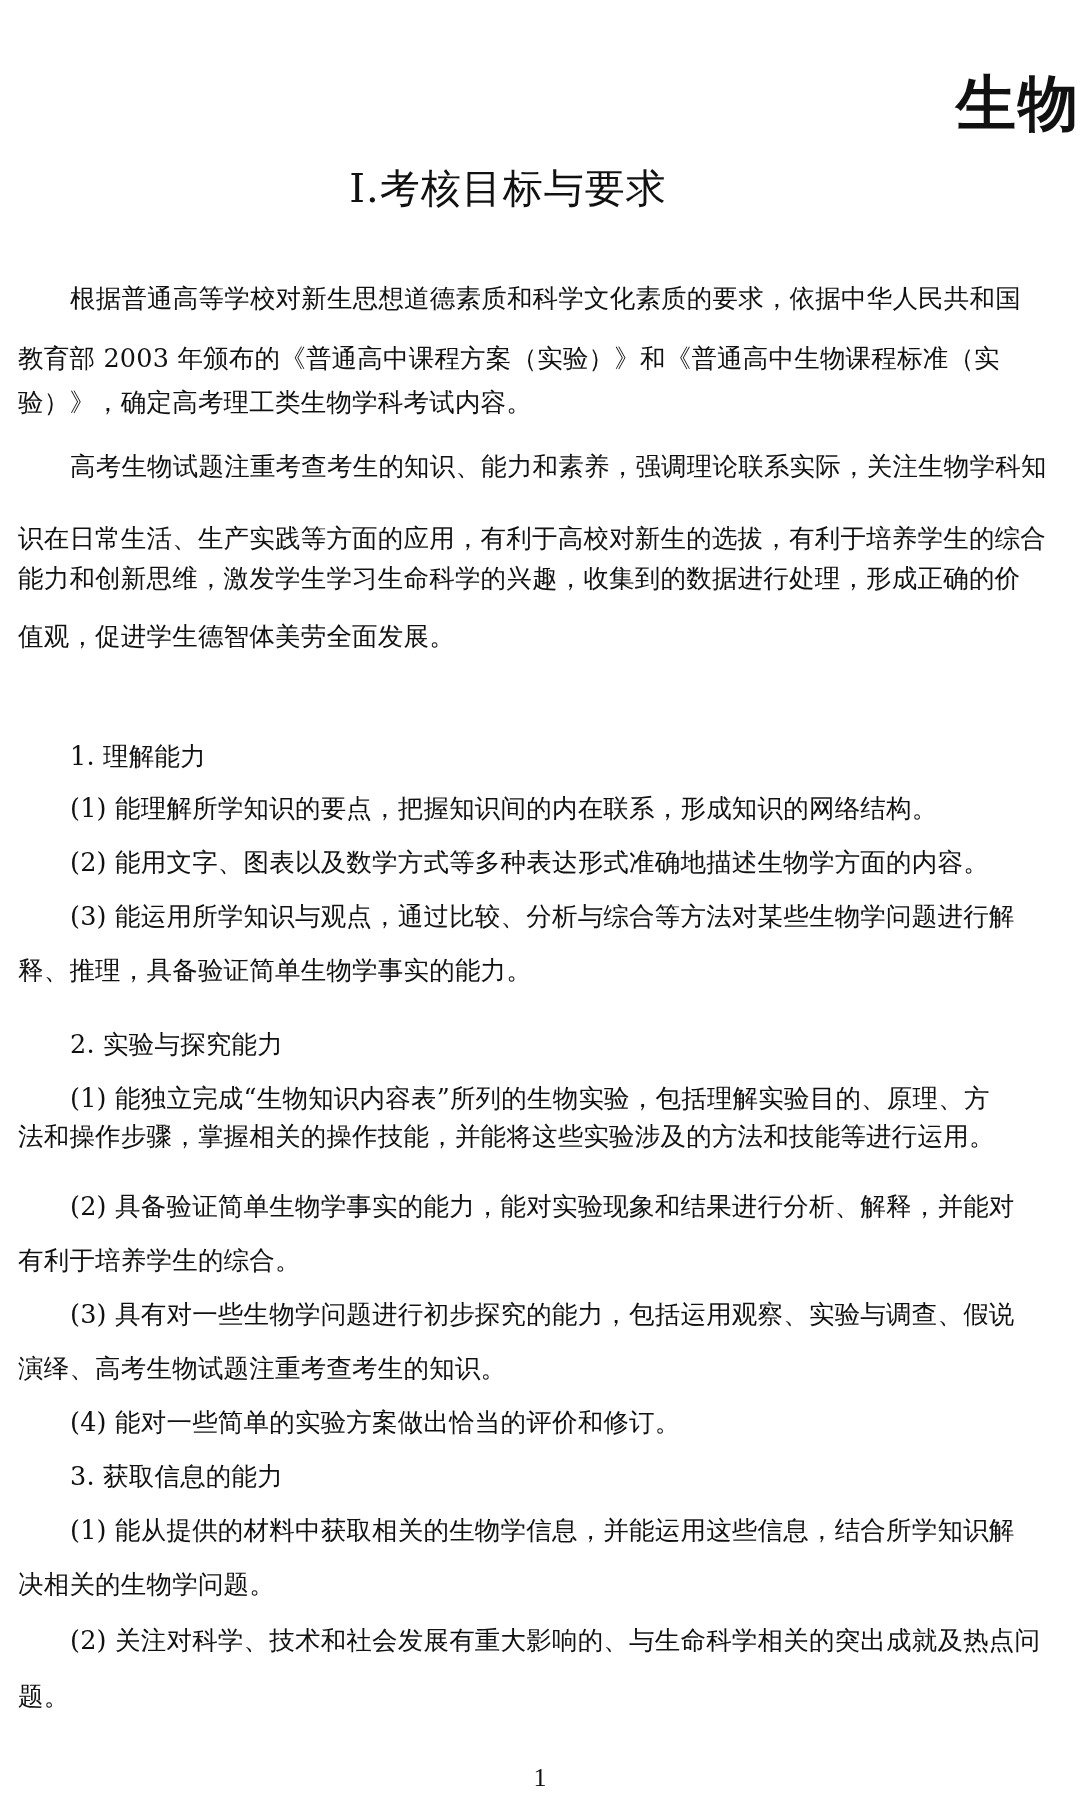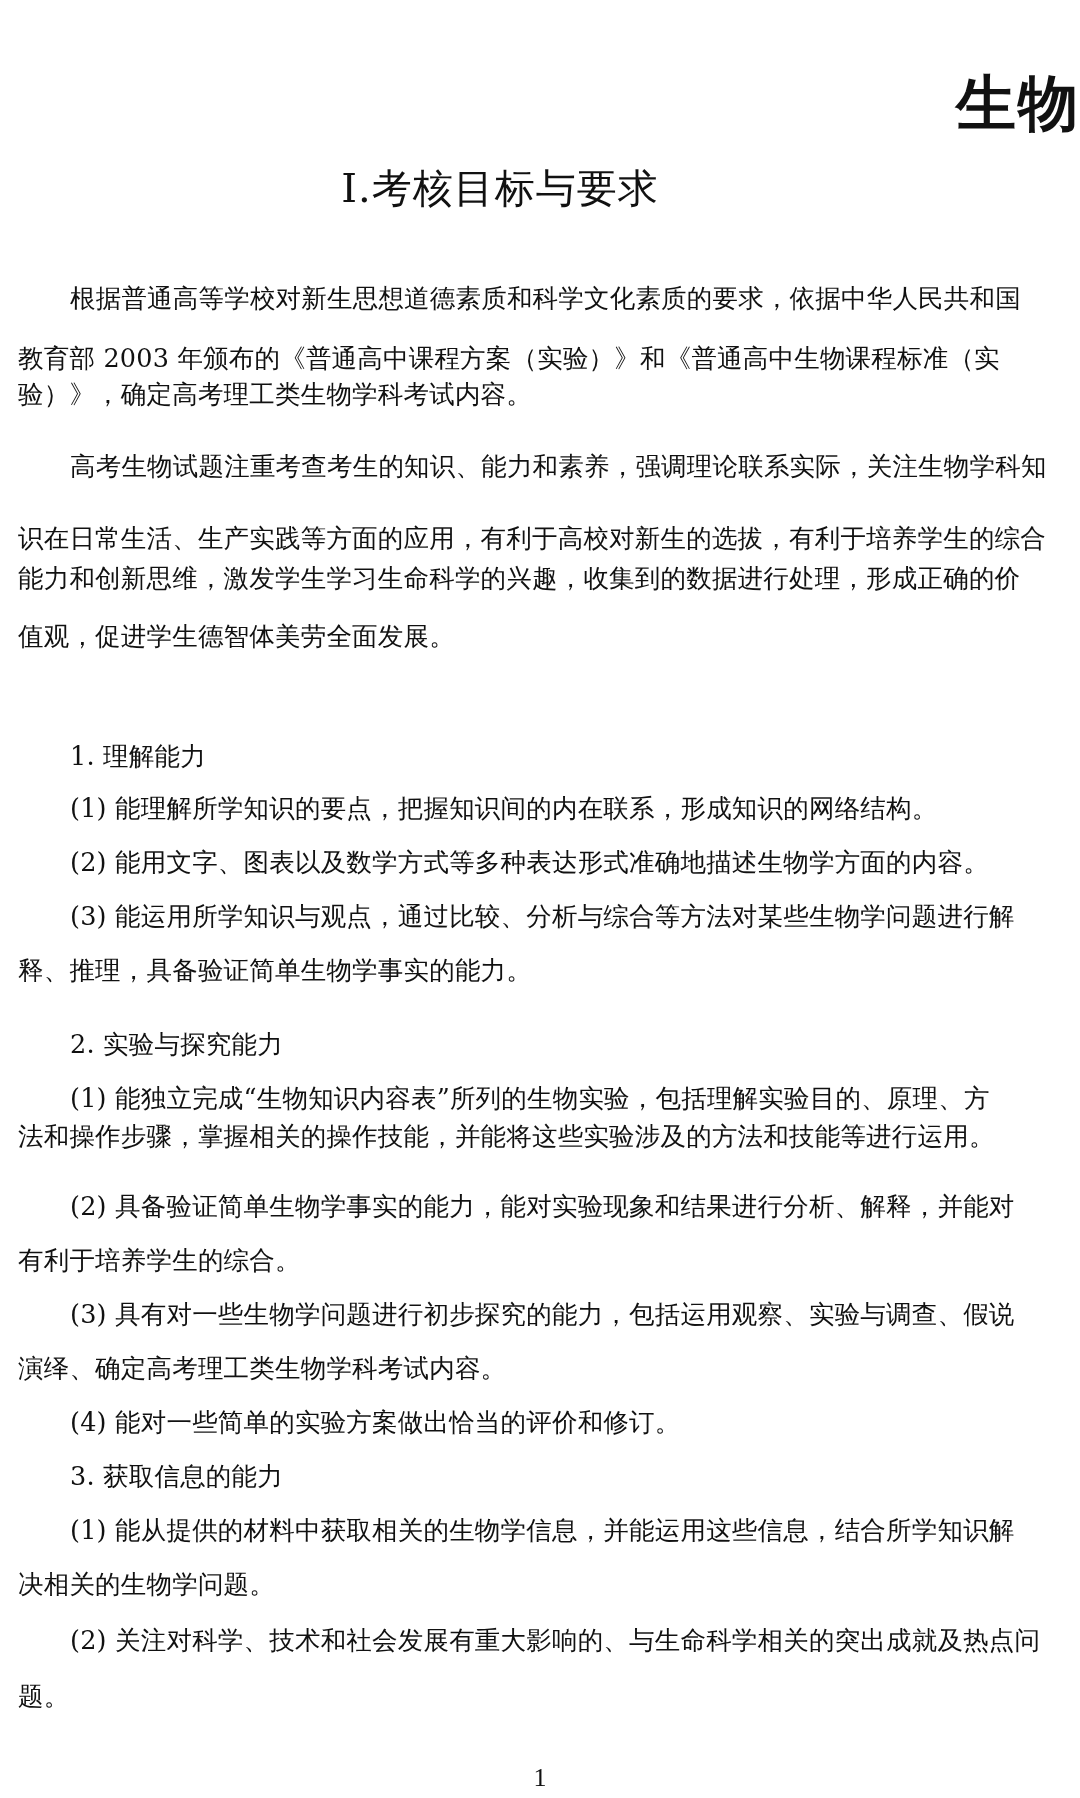--- a/index.html
+++ b/index.html
@@ -5,21 +5,21 @@
   html, body { margin: 0; padding: 0; background: #ffffff; }
   body {
     width: 1080px; height: 1798px; position: relative; overflow: hidden;
     font-family: "DejaVu Serif", "Liberation Serif", serif; color: #111111;
   }
   .page-title {
     position: absolute; top: 18px; left: 0; width: 1080px; text-align: right;
     font-size: 60px; font-weight: bold; letter-spacing: 2px; line-height: 80px; margin-top: 45px;
   }
   .section-title {
-    position: absolute; top: 160px; left: 8px; width: 984px; text-align: center;
+    position: absolute; top: 160px; left: 16px; width: 984px; text-align: center;
     font-size: 40px; line-height: 56px; letter-spacing: 1px;
   }
   .line {
     position: absolute; left: 18px; width: 1050px; white-space: nowrap;
     font-size: 25.5px; line-height: 36px; letter-spacing: 0.2px;
   }
   .line.indent { left: 70px; }
   .page-number {
     position: absolute; top: 1762px; left: 0; width: 1080px; text-align: center;
     font-family: "Liberation Serif", serif; font-size: 26px; line-height: 32px;
@@ -28,21 +28,21 @@
 </head>
 <body>
 
 <div>
   <div class="page-title">生物</div>
   <div class="section-title">Ⅰ.考核目标与要求</div>
 
   <div>
     <div class="line indent" style="top:280px">根据普通高等学校对新生思想道德素质和科学文化素质的要求，依据中华人民共和国</div>
     <div class="line" style="top:340px">教育部 2003 年颁布的《普通高中课程方案（实验）》和《普通高中生物课程标准（实</div>
-    <div class="line" style="top:376px">验）》，确定高考理工类生物学科考试内容。</div>
+    <div class="line" style="top:384px">验）》，确定高考理工类生物学科考试内容。</div>
   </div>
 
   <div>
     <div class="line indent" style="top:448px">高考生物试题注重考查考生的知识、能力和素养，强调理论联系实际，关注生物学科知</div>
     <div class="line" style="top:520px">识在日常生活、生产实践等方面的应用，有利于高校对新生的选拔，有利于培养学生的综合</div>
     <div class="line" style="top:560px">能力和创新思维，激发学生学习生命科学的兴趣，收集到的数据进行处理，形成正确的价</div>
     <div class="line" style="top:618px">值观，促进学生德智体美劳全面发展。</div>
   </div>
 
   <div>
@@ -53,21 +53,21 @@
     <div class="line" style="top:952px">释、推理，具备验证简单生物学事实的能力。</div>
   </div>
 
   <div>
     <div class="line indent" style="top:1026px">2. 实验与探究能力</div>
     <div class="line indent" style="top:1080px">(1) 能独立完成“生物知识内容表”所列的生物实验，包括理解实验目的、原理、方</div>
     <div class="line" style="top:1118px">法和操作步骤，掌握相关的操作技能，并能将这些实验涉及的方法和技能等进行运用。</div>
     <div class="line indent" style="top:1188px">(2) 具备验证简单生物学事实的能力，能对实验现象和结果进行分析、解释，并能对</div>
     <div class="line" style="top:1242px">有利于培养学生的综合。</div>
     <div class="line indent" style="top:1296px">(3) 具有对一些生物学问题进行初步探究的能力，包括运用观察、实验与调查、假说</div>
-    <div class="line" style="top:1350px">演绎、确定高考理工类生物学科考试内容。</div>
+    <div class="line" style="top:1350px">演绎、高考生物试题注重考查考生的知识。</div>
     <div class="line indent" style="top:1404px">(4) 能对一些简单的实验方案做出恰当的评价和修订。</div>
   </div>
 
   <div>
     <div class="line indent" style="top:1458px">3. 获取信息的能力</div>
     <div class="line indent" style="top:1512px">(1) 能从提供的材料中获取相关的生物学信息，并能运用这些信息，结合所学知识解</div>
     <div class="line" style="top:1566px">决相关的生物学问题。</div>
     <div class="line indent" style="top:1622px">(2) 关注对科学、技术和社会发展有重大影响的、与生命科学相关的突出成就及热点问</div>
     <div class="line" style="top:1678px">题。</div>
   </div>

